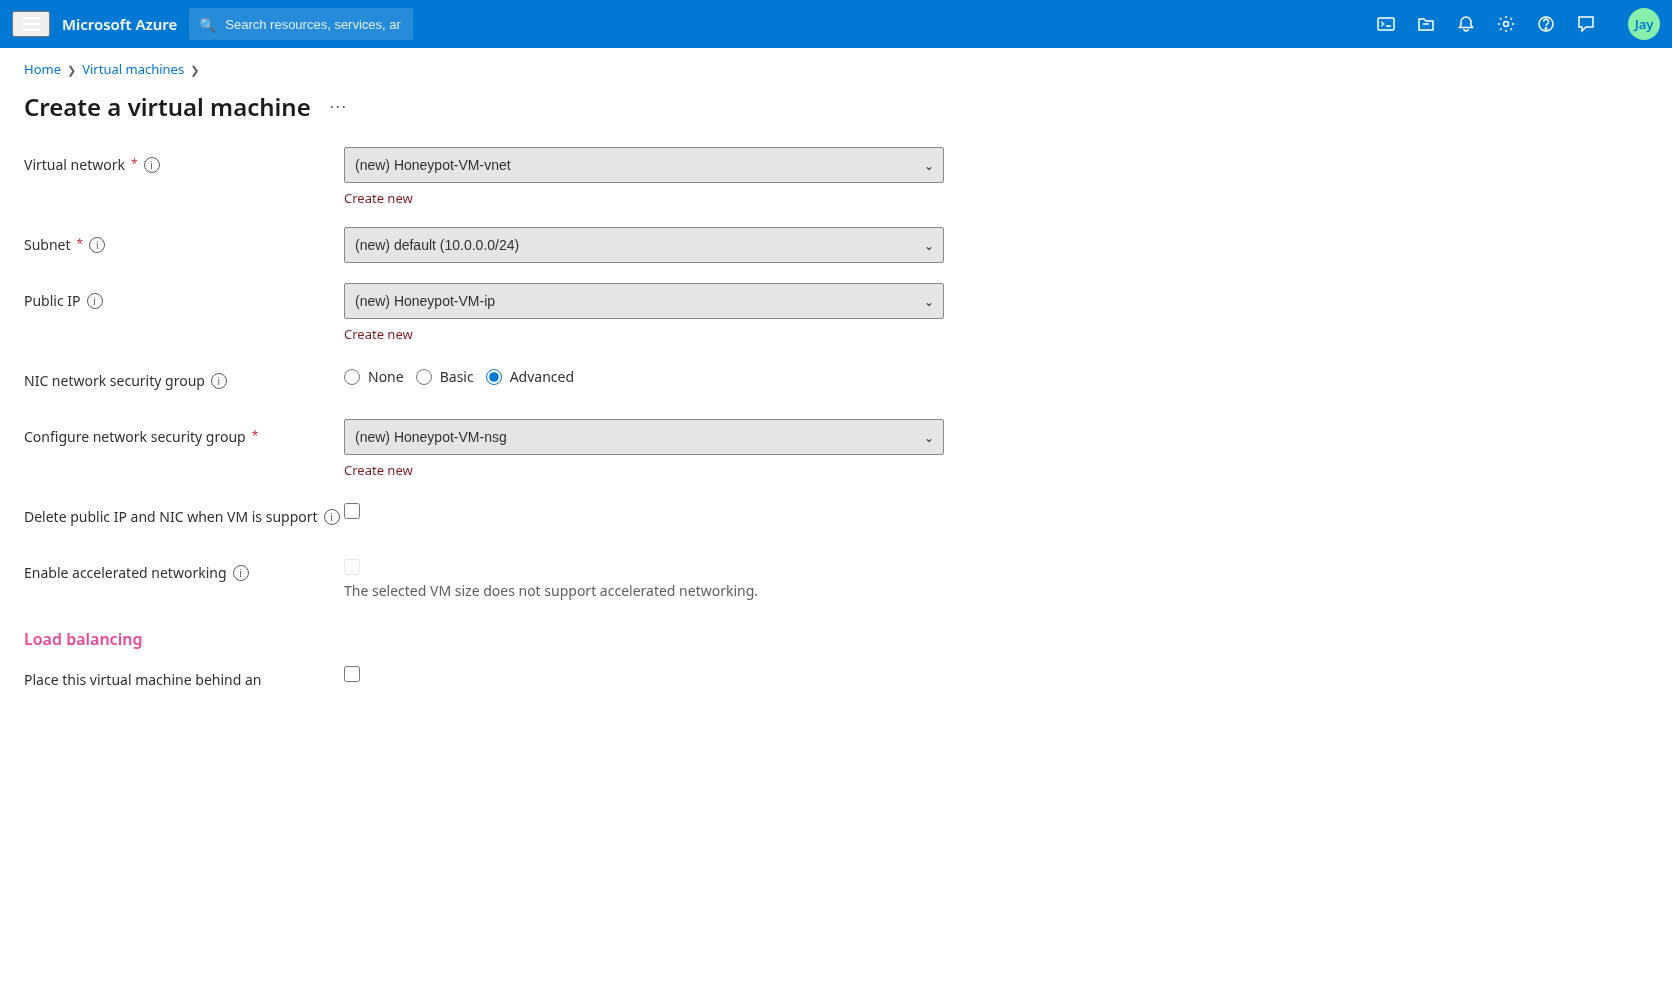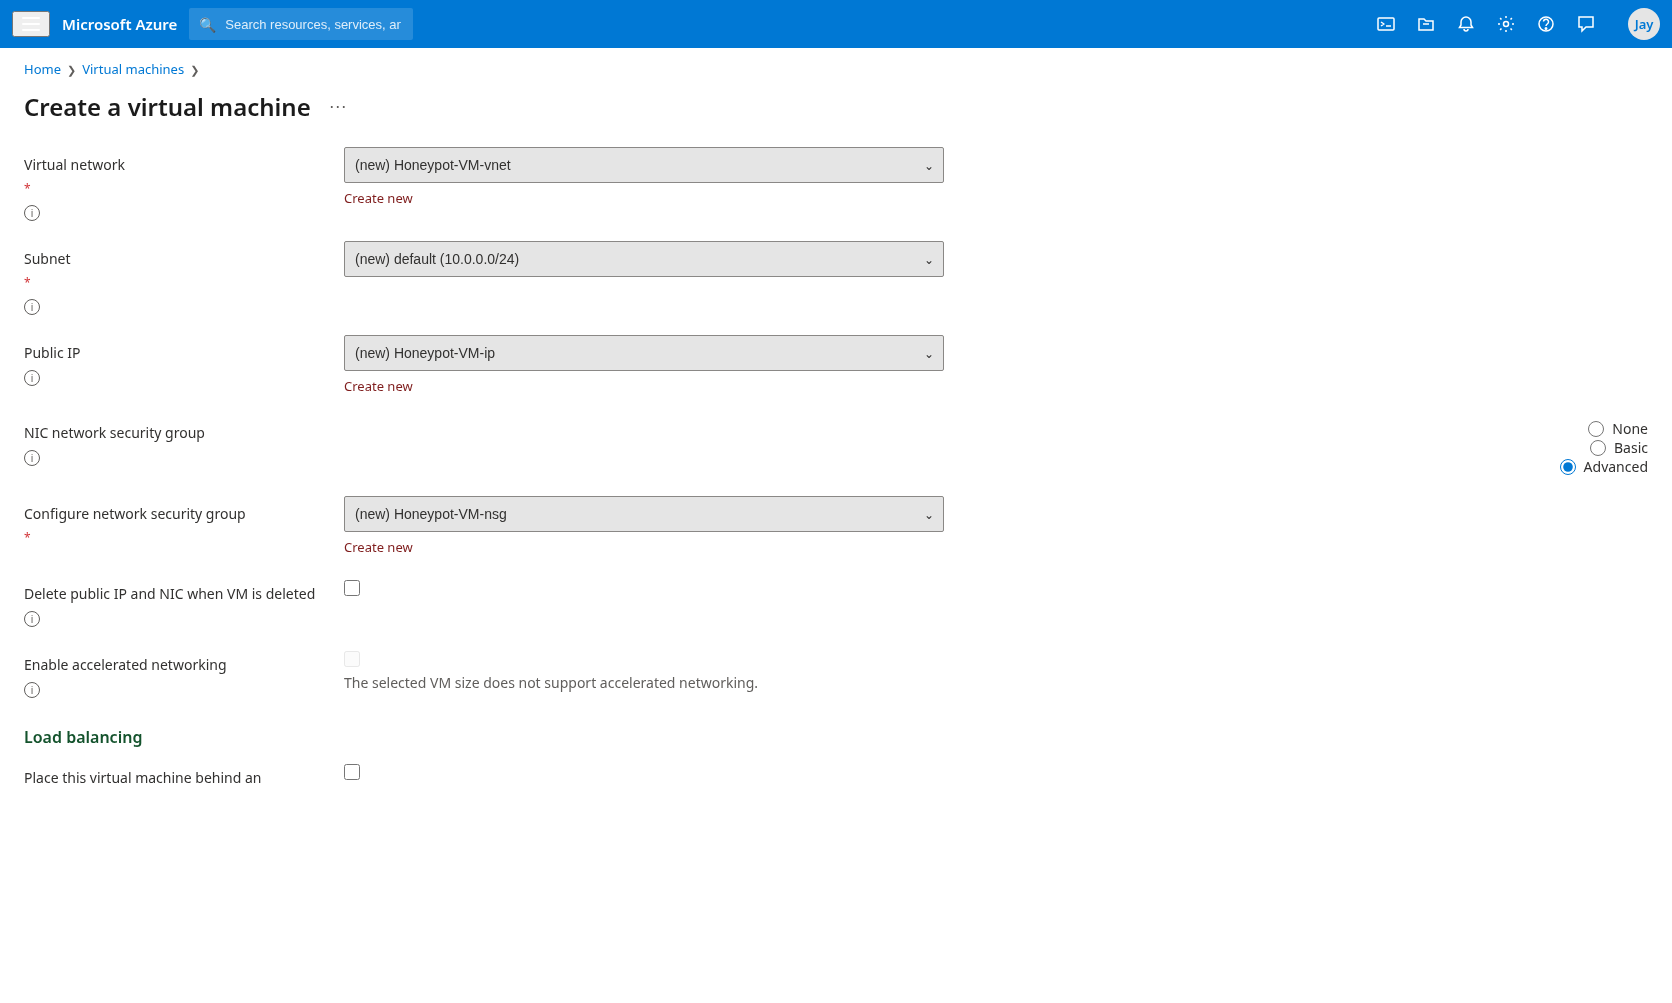--- a/index.html
+++ b/index.html
@@ -76,21 +76,21 @@
       display: flex;
       align-items: center;
       justify-content: center;
       font-size: 16px;
       border-radius: 2px;
     }
     .topnav-avatar {
       width: 32px;
       height: 32px;
       border-radius: 50%;
-      background: #e5e5e5;
+      background: #86efac;
       color: #0078d4;
       display: flex;
       align-items: center;
       justify-content: center;
       font-weight: 600;
       font-size: 13px;
       cursor: pointer;
       margin-left: 20px;
     }
 
@@ -145,21 +145,20 @@
     }
     .form-label-col {
       width: 320px;
       flex-shrink: 0;
       padding-top: 8px;
       display: flex;
       align-items: flex-start;
       gap: 6px;
       font-size: 14px;
       color: #323130;
-      flex-direction: column;
     }
     .required-star {
       color: #d13438;
       font-size: 12px;
     }
     .info-icon {
       display: inline-flex;
       align-items: center;
       justify-content: center;
       width: 16px;
@@ -208,23 +207,23 @@
       margin-top: 6px;
       color: #7f1d1d;
       text-decoration: none;
       font-size: 13px;
       cursor: pointer;
     }
 
     
     .radio-group {
       display: flex;
-      flex-direction: column;
+      flex-direction: row;
+      gap: 12px;
       padding-top: 4px;
-      align-items: flex-end;
     }
     .radio-option {
       display: flex;
       align-items: center;
       gap: 8px;
       cursor: pointer;
     }
     .radio-input {
       width: 16px;
       height: 16px;
@@ -262,21 +261,21 @@
     .helper-text {
       font-size: 14px;
       color: #605e5c;
       margin-top: 6px;
     }
 
     
     .section-heading {
       font-size: 16px;
       font-weight: 600;
-      color: #14532d;
+      color: #ec4899;
       margin: 28px 0 12px;
     }
     .section-description {
       font-size: 14px;
       color: #323130;
       margin-bottom: 16px;
       display: flex;
       align-items: center;
       gap: 6px;
       flex-wrap: wrap;
@@ -449,21 +448,21 @@
           <option value="(new) Honeypot-VM-nsg">(new) Honeypot-VM-nsg</option>
         </select>
         <span class="select-chevron">⌄</span>
       </div>
       <a href="#" class="create-new-link">Create new</a>
     </div>
   </div>
 
   <div class="form-row">
     <div class="form-label-col">
-      <span>Delete public IP and NIC when VM is deleted</span>
+      <span>Delete public IP and NIC when VM is support</span>
       <i class="info-icon" title="Info">i</i>
     </div>
     <div class="form-control-col">
       <div class="checkbox-wrap">
         <input type="checkbox" class="checkbox-input" style="">
       </div>
     </div>
   </div>
 
   <div class="form-row">

